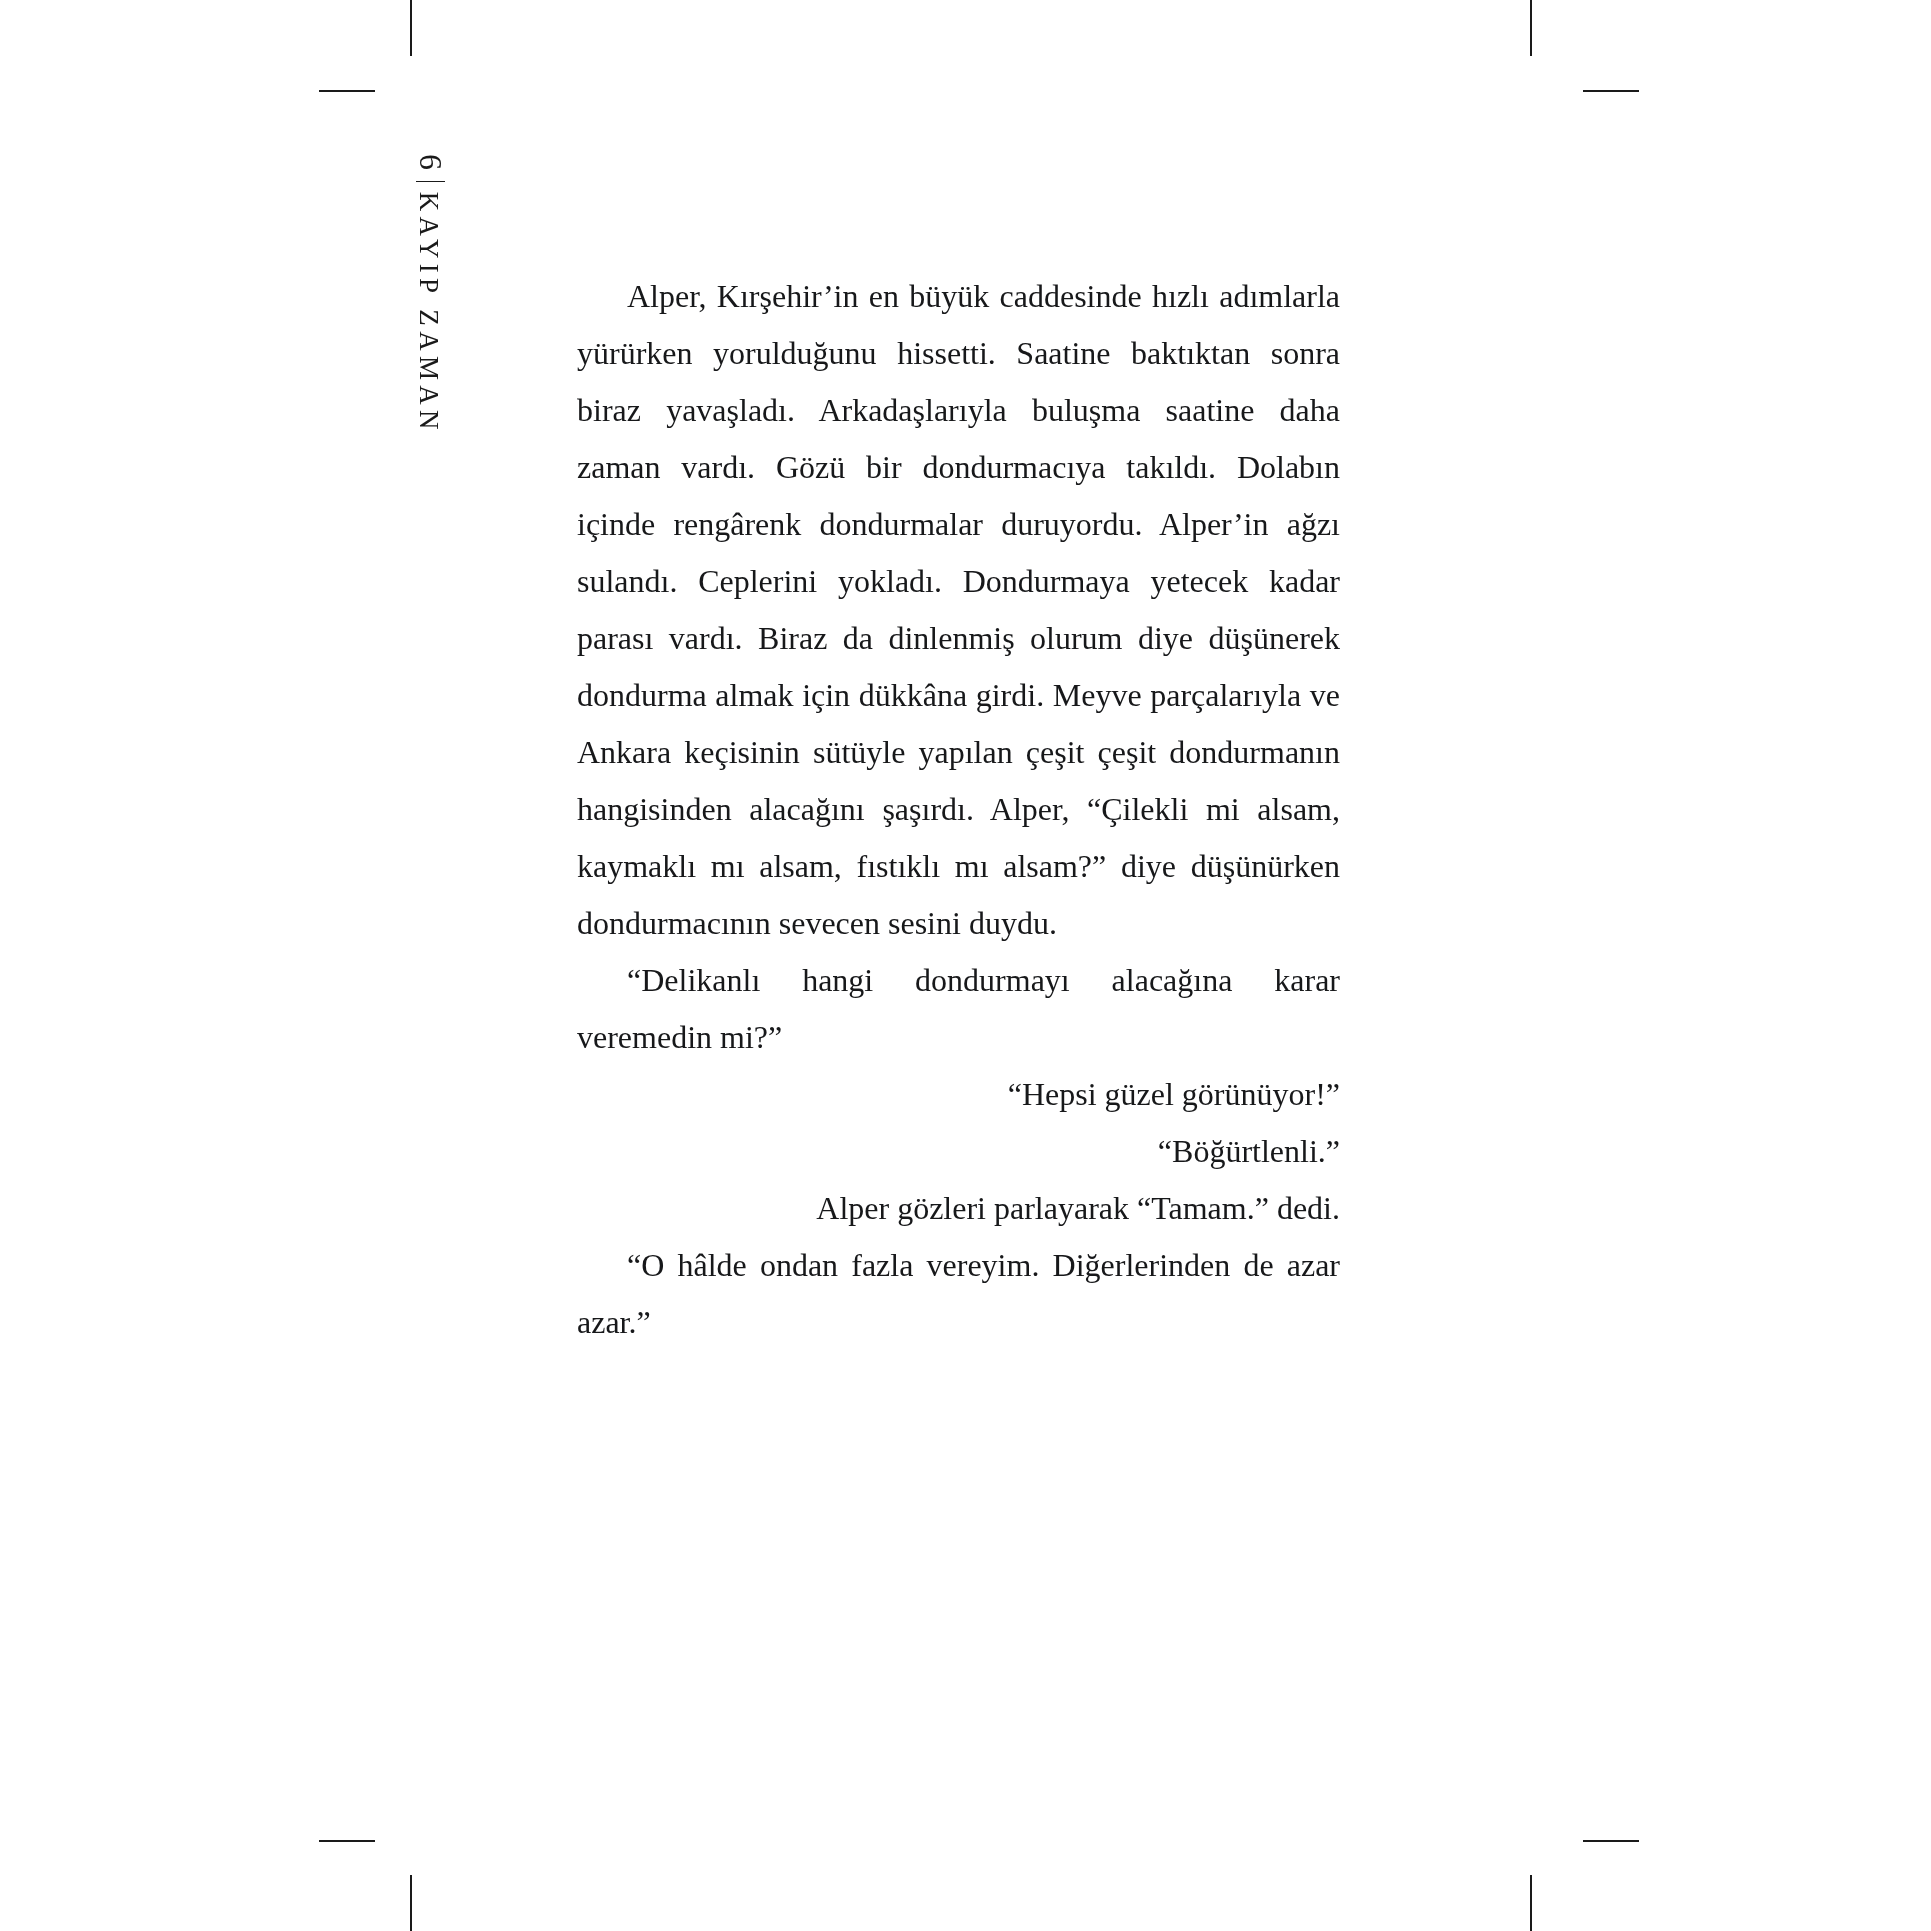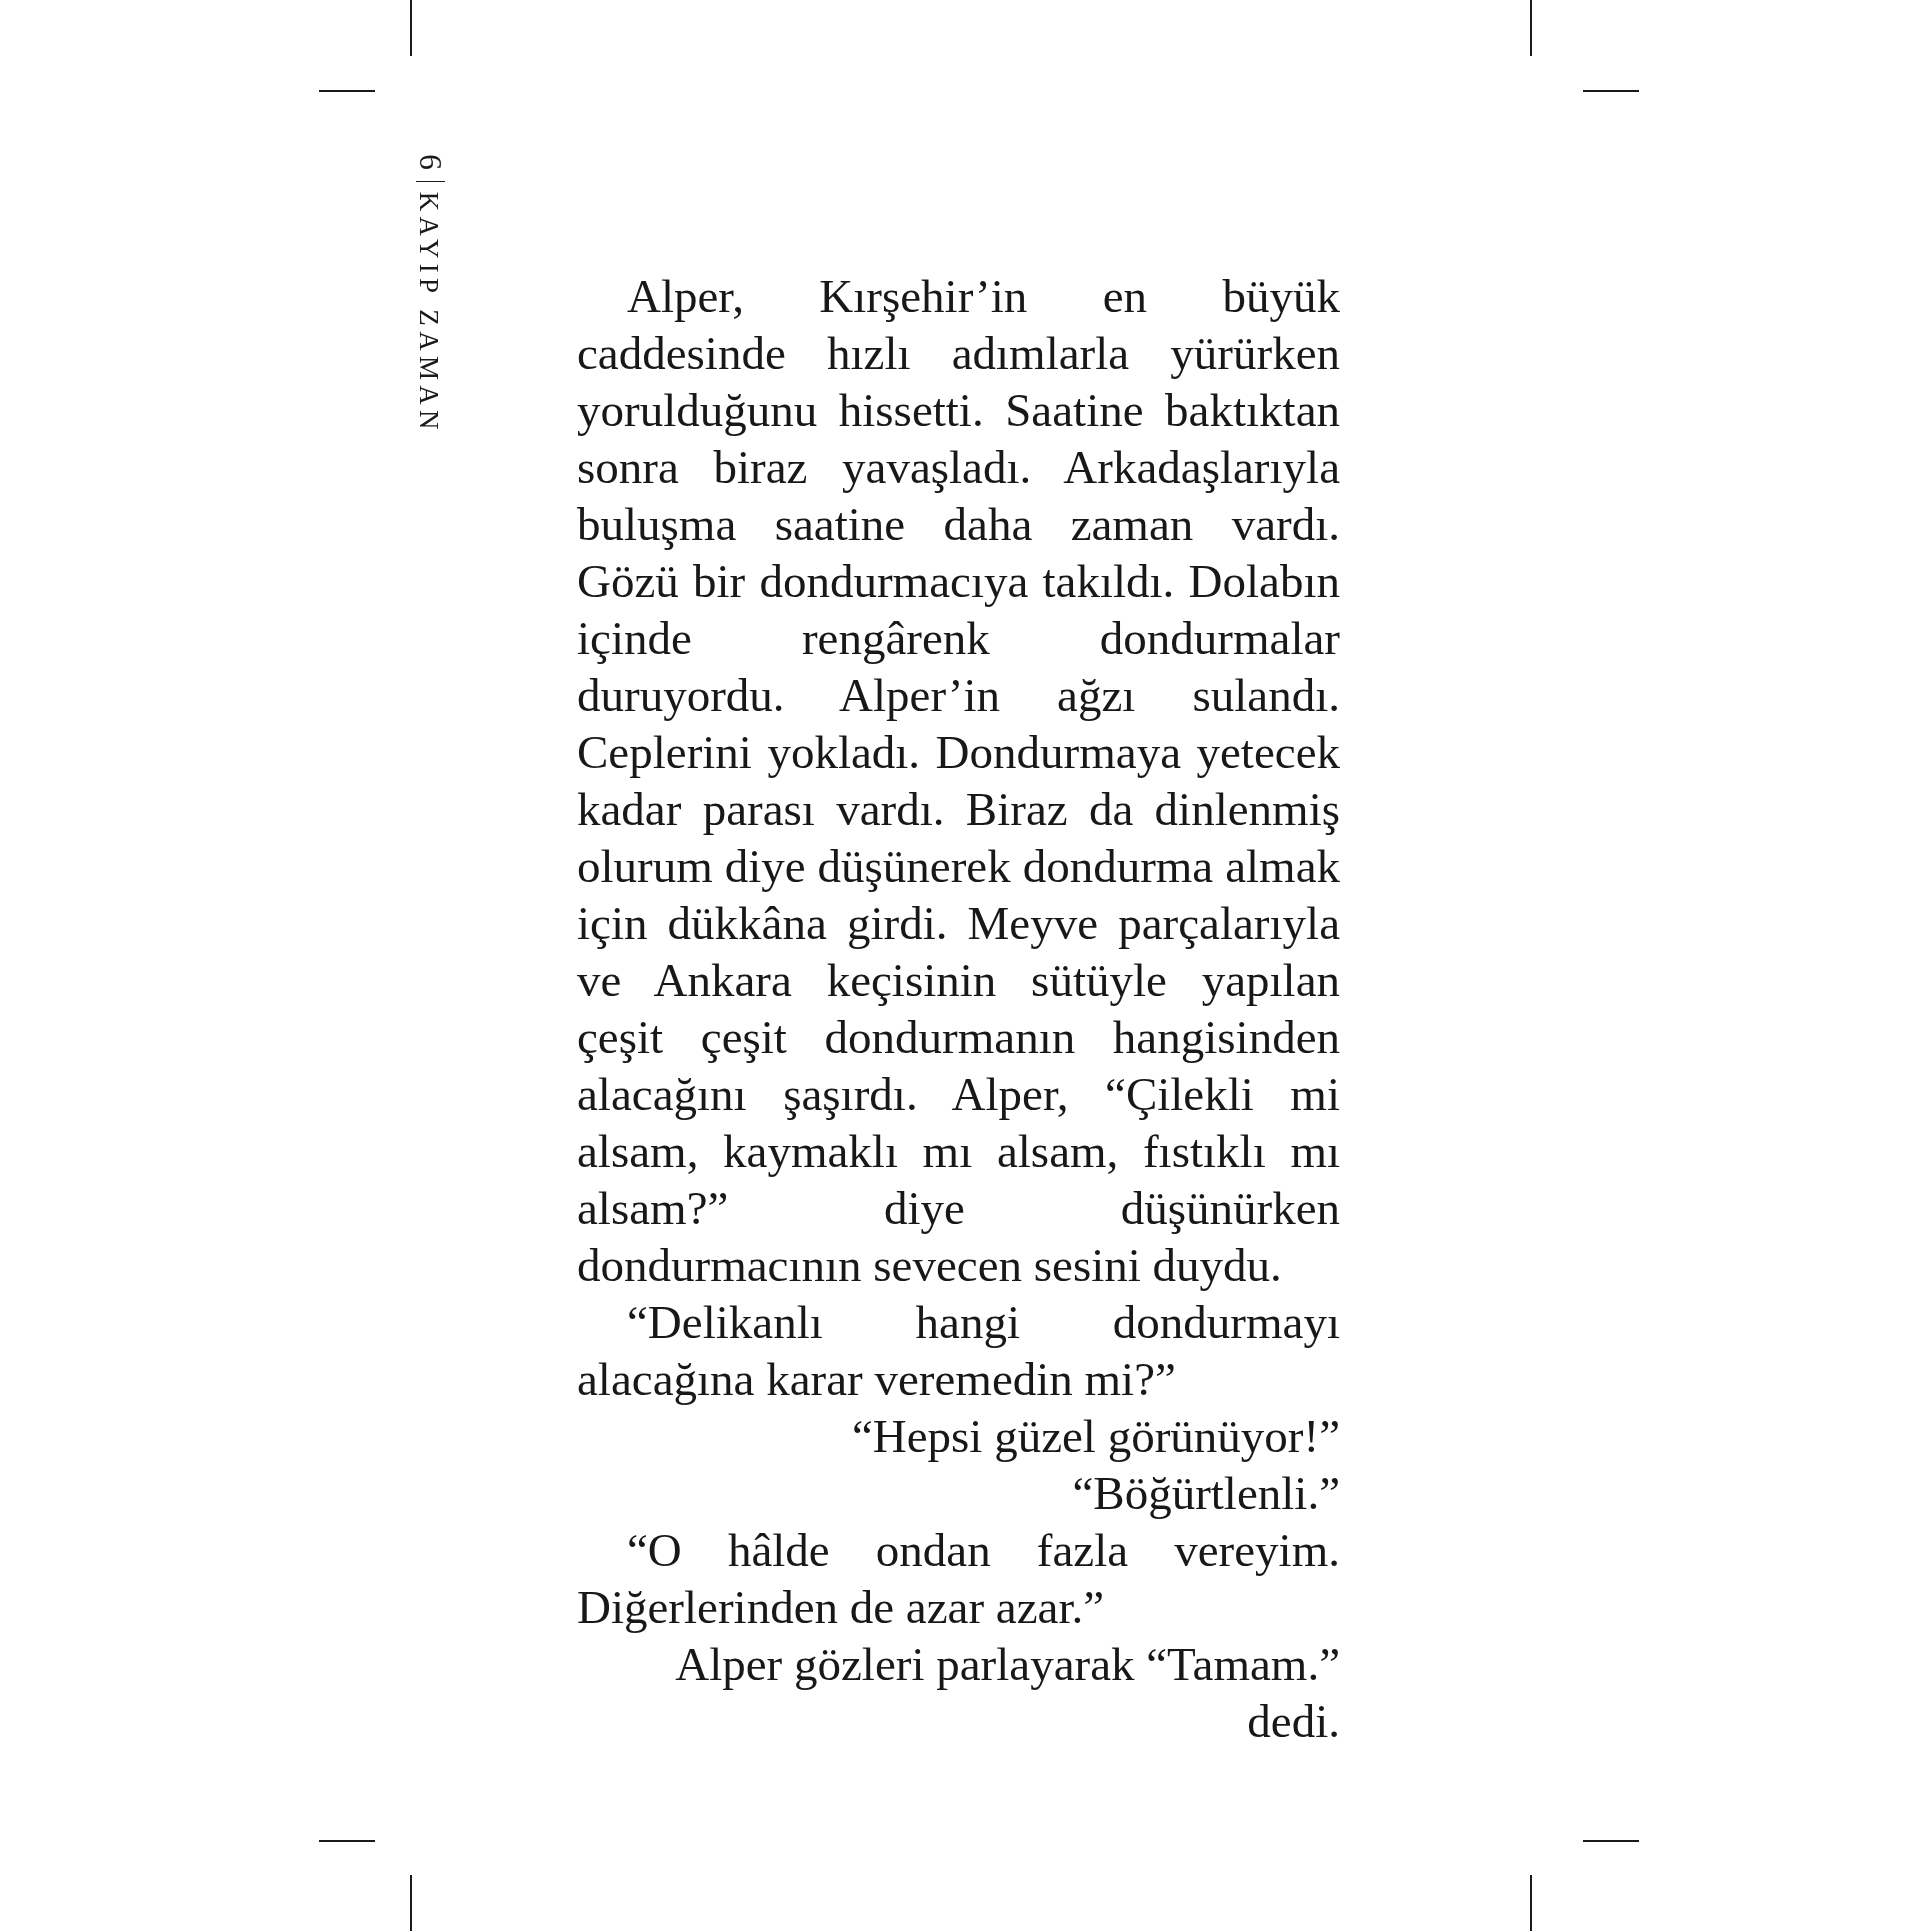--- a/index.html
+++ b/index.html
@@ -90,21 +90,21 @@
   
   .text-column {
     position: absolute;
     left: 577px;
     top: 268px;
     width: 763px;
   }
   .body-par {
     margin: 0;
     font-family: "Liberation Serif", serif;
-    font-size: 47px;
+    font-size: 32px;
     line-height: 57px;
     color: #17181a;
     text-align: justify;
     text-indent: 50px;
     -webkit-hyphens: manual;
     hyphens: manual;
   }
   .body-par + .body-par {
     margin-top: 0px;
   }
@@ -132,18 +132,18 @@
       <span class="rh-rule"></span>
       <span class="rh-title">KAYIP ZAMAN</span>
     </div>
   </div>
 
   <div class="text-column">
     <p class="body-par">Alper, Kırşehir’in en büyük caddesinde hızlı adımlarla yürürken yorulduğunu hissetti. Saatine baktıktan sonra biraz yavaşladı. Arkadaşlarıyla buluşma saatine daha zaman vardı. Gözü bir dondurmacıya takıldı. Dolabın içinde rengârenk dondurmalar duruyordu. Alper’in ağzı sulandı. Ceplerini yokladı. Dondurmaya yetecek kadar parası vardı. Biraz da dinlenmiş olurum diye düşünerek dondurma almak için dükkâna girdi. Meyve parçalarıyla ve Ankara keçisinin sütüyle yapılan çeşit çeşit dondurmanın hangisinden alacağını şaşırdı. Alper, “Çilekli mi alsam, kaymaklı mı alsam, fıstıklı mı alsam?” diye düşünürken dondurmacının sevecen sesini duydu.</p>
     <p class="body-par">“Delikanlı hangi dondurmayı alacağına karar veremedin mi?”</p>
     <p class="body-par short">“Hepsi güzel görünüyor!”</p>
     <p class="body-par short">“Böğürtlenli.”</p>
+    <p class="body-par short">Alper gözleri parlayarak “Tamam.” dedi.</p>
     <p class="body-par">“O hâlde ondan fazla vereyim. Diğerlerinden de azar azar.”</p>
-    <p class="body-par short">Alper gözleri parlayarak “Tamam.” dedi.</p>
   </div>
 
 </div>
 
 
 </body></html>

